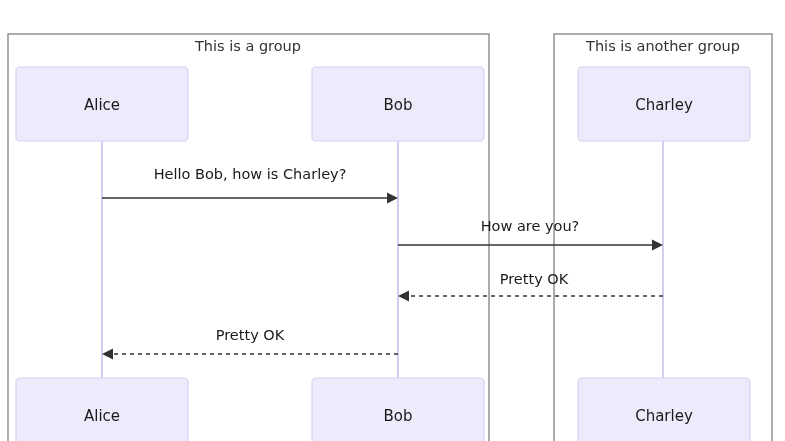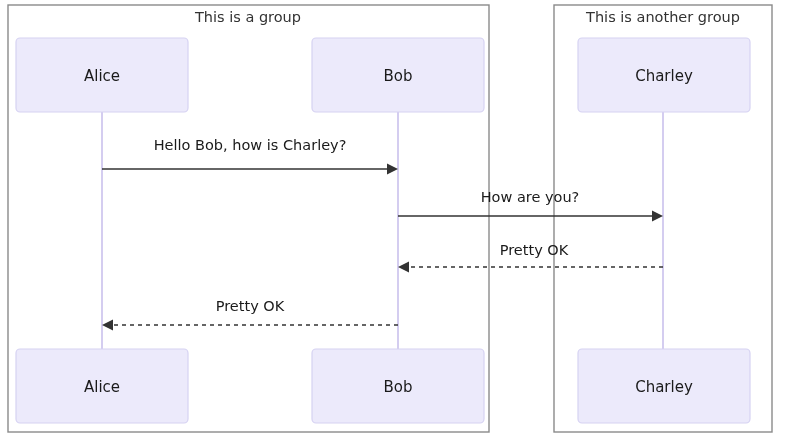--- a/index.html
+++ b/index.html
@@ -11,20 +11,21 @@
     width: 785px;
     height: 441px;
     font-family: "DejaVu Sans", "Liberation Sans", sans-serif;
     overflow: hidden;
   }
   #diagram-root {
     position: relative;
     width: 785px;
     height: 382px;
     background: #ffffff;
+    margin-top: 29px;
   }
   svg.seq-svg {
     display: block;
     width: 785px;
     height: 441px;
   }
   .group-rect {
     fill: #ffffff;
     stroke: #8a8a8a;
     stroke-width: 1.4;

